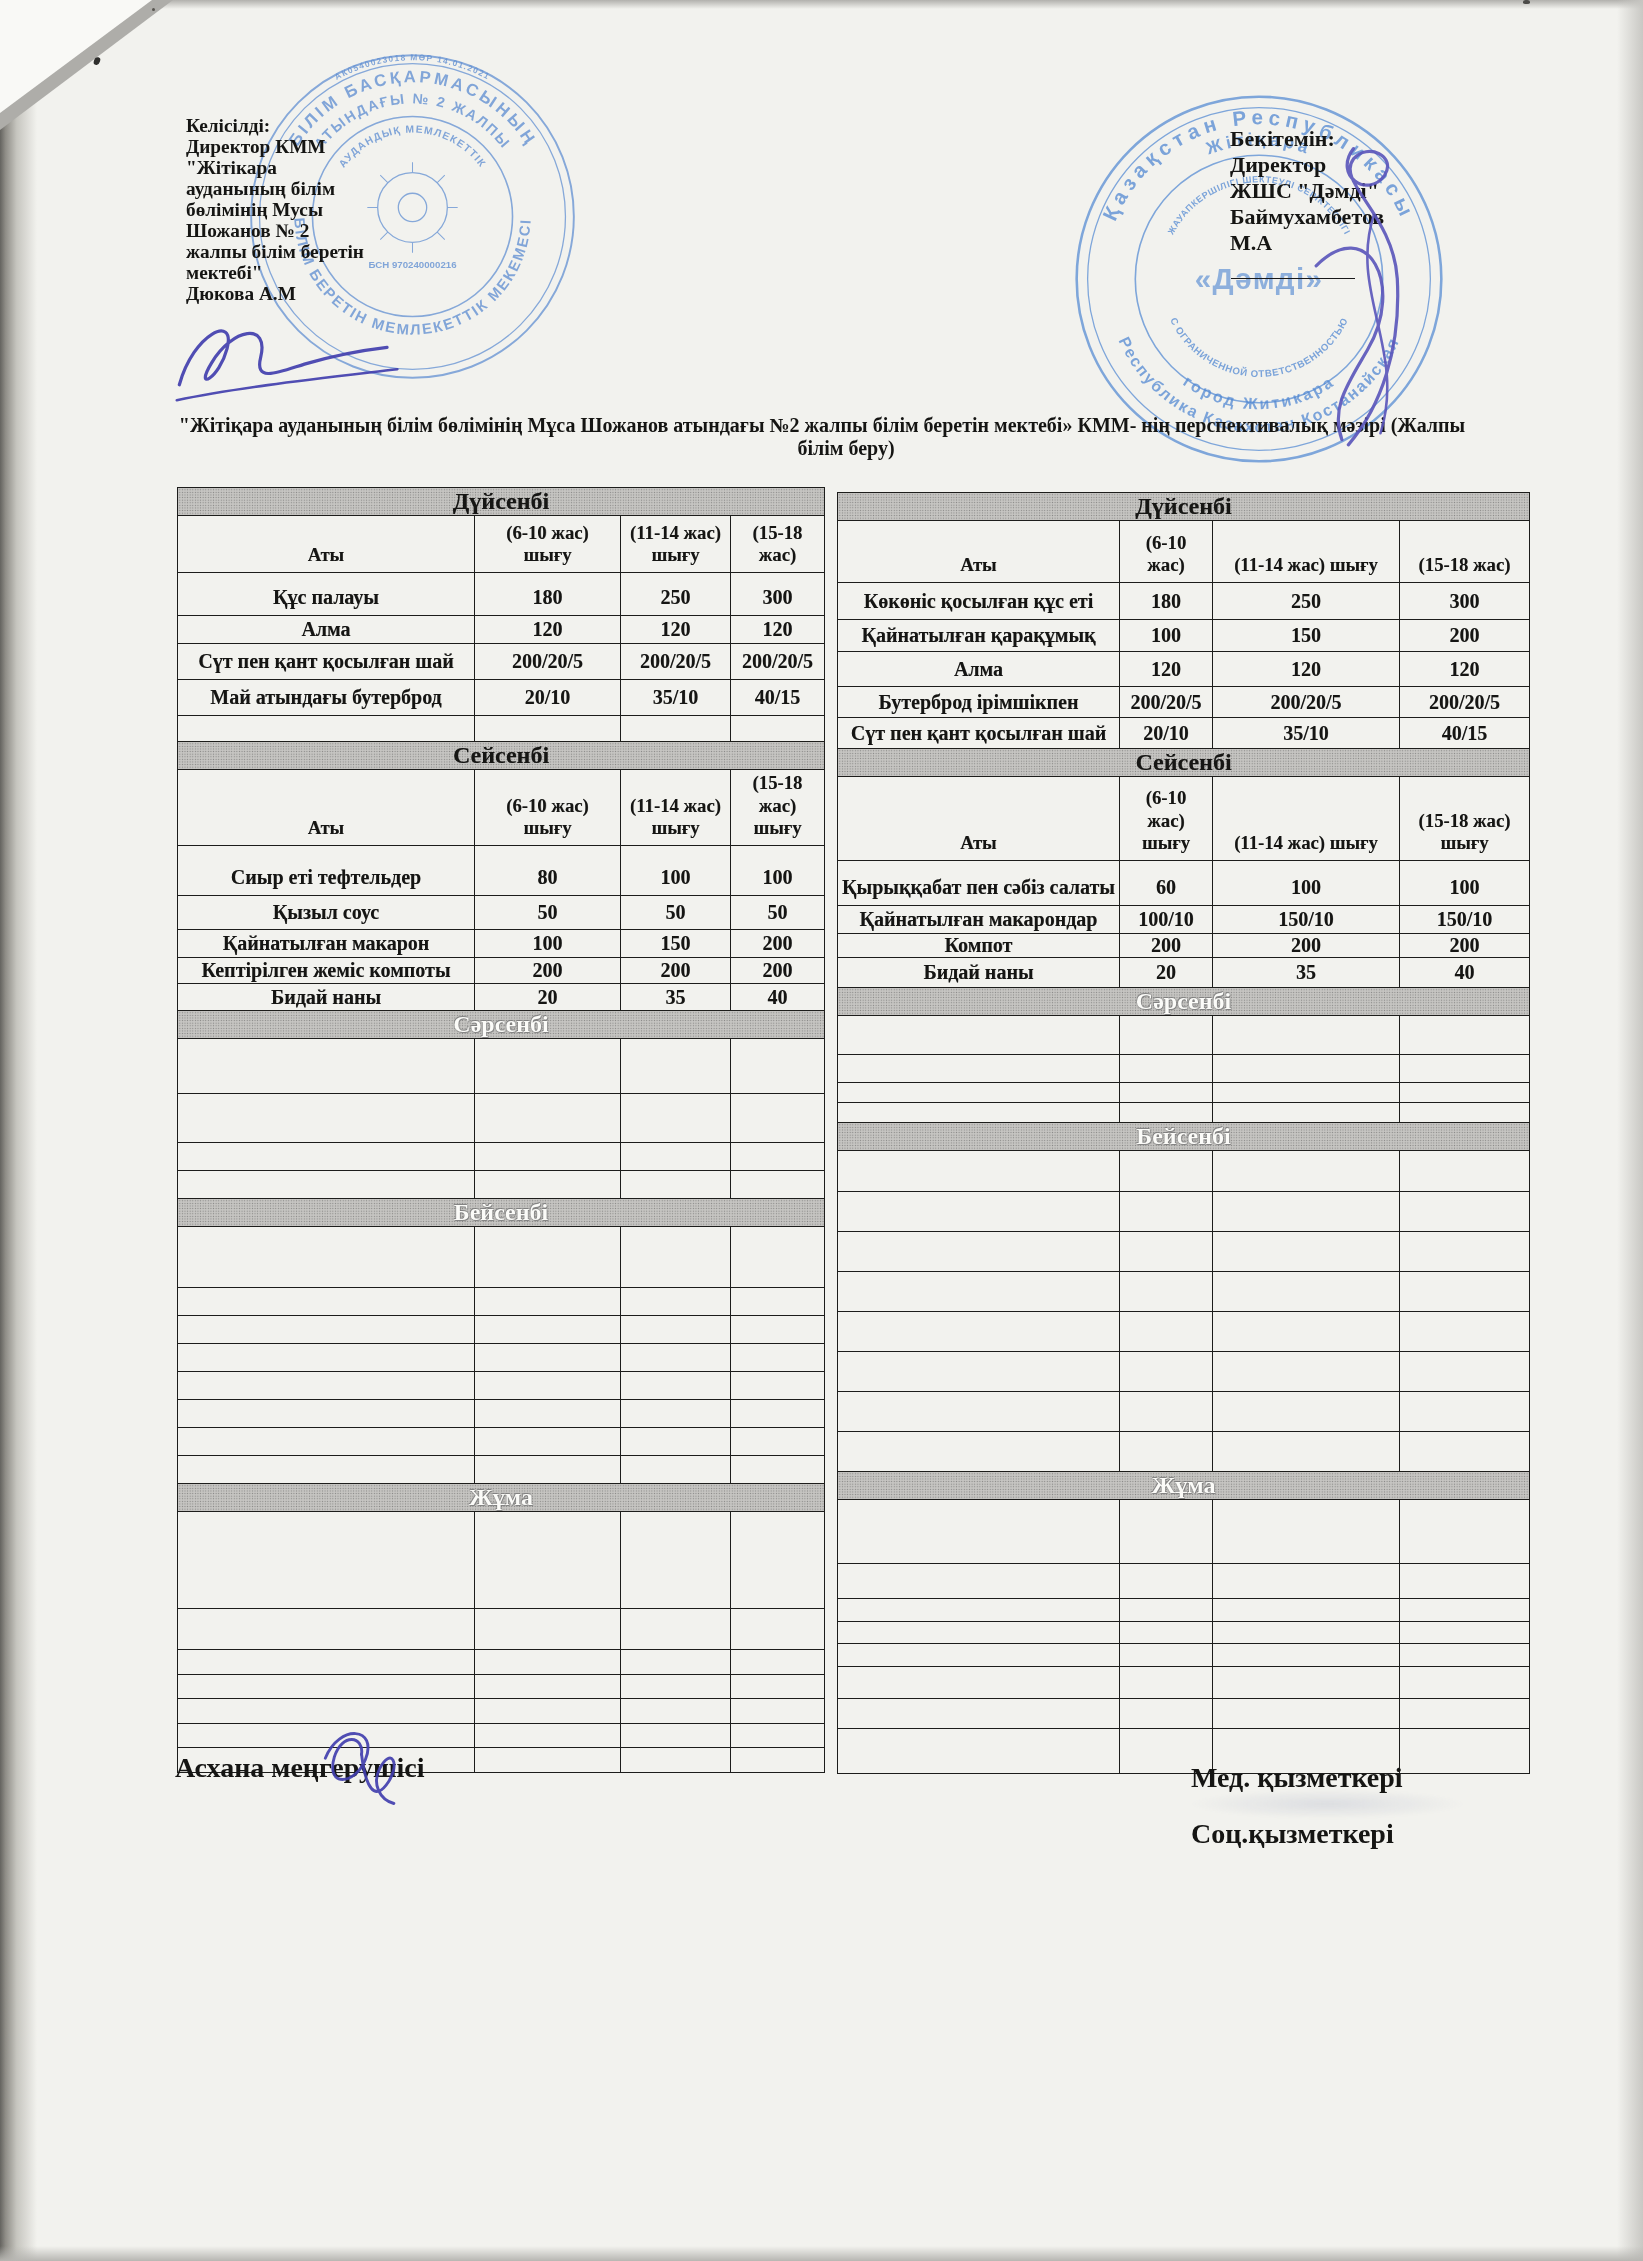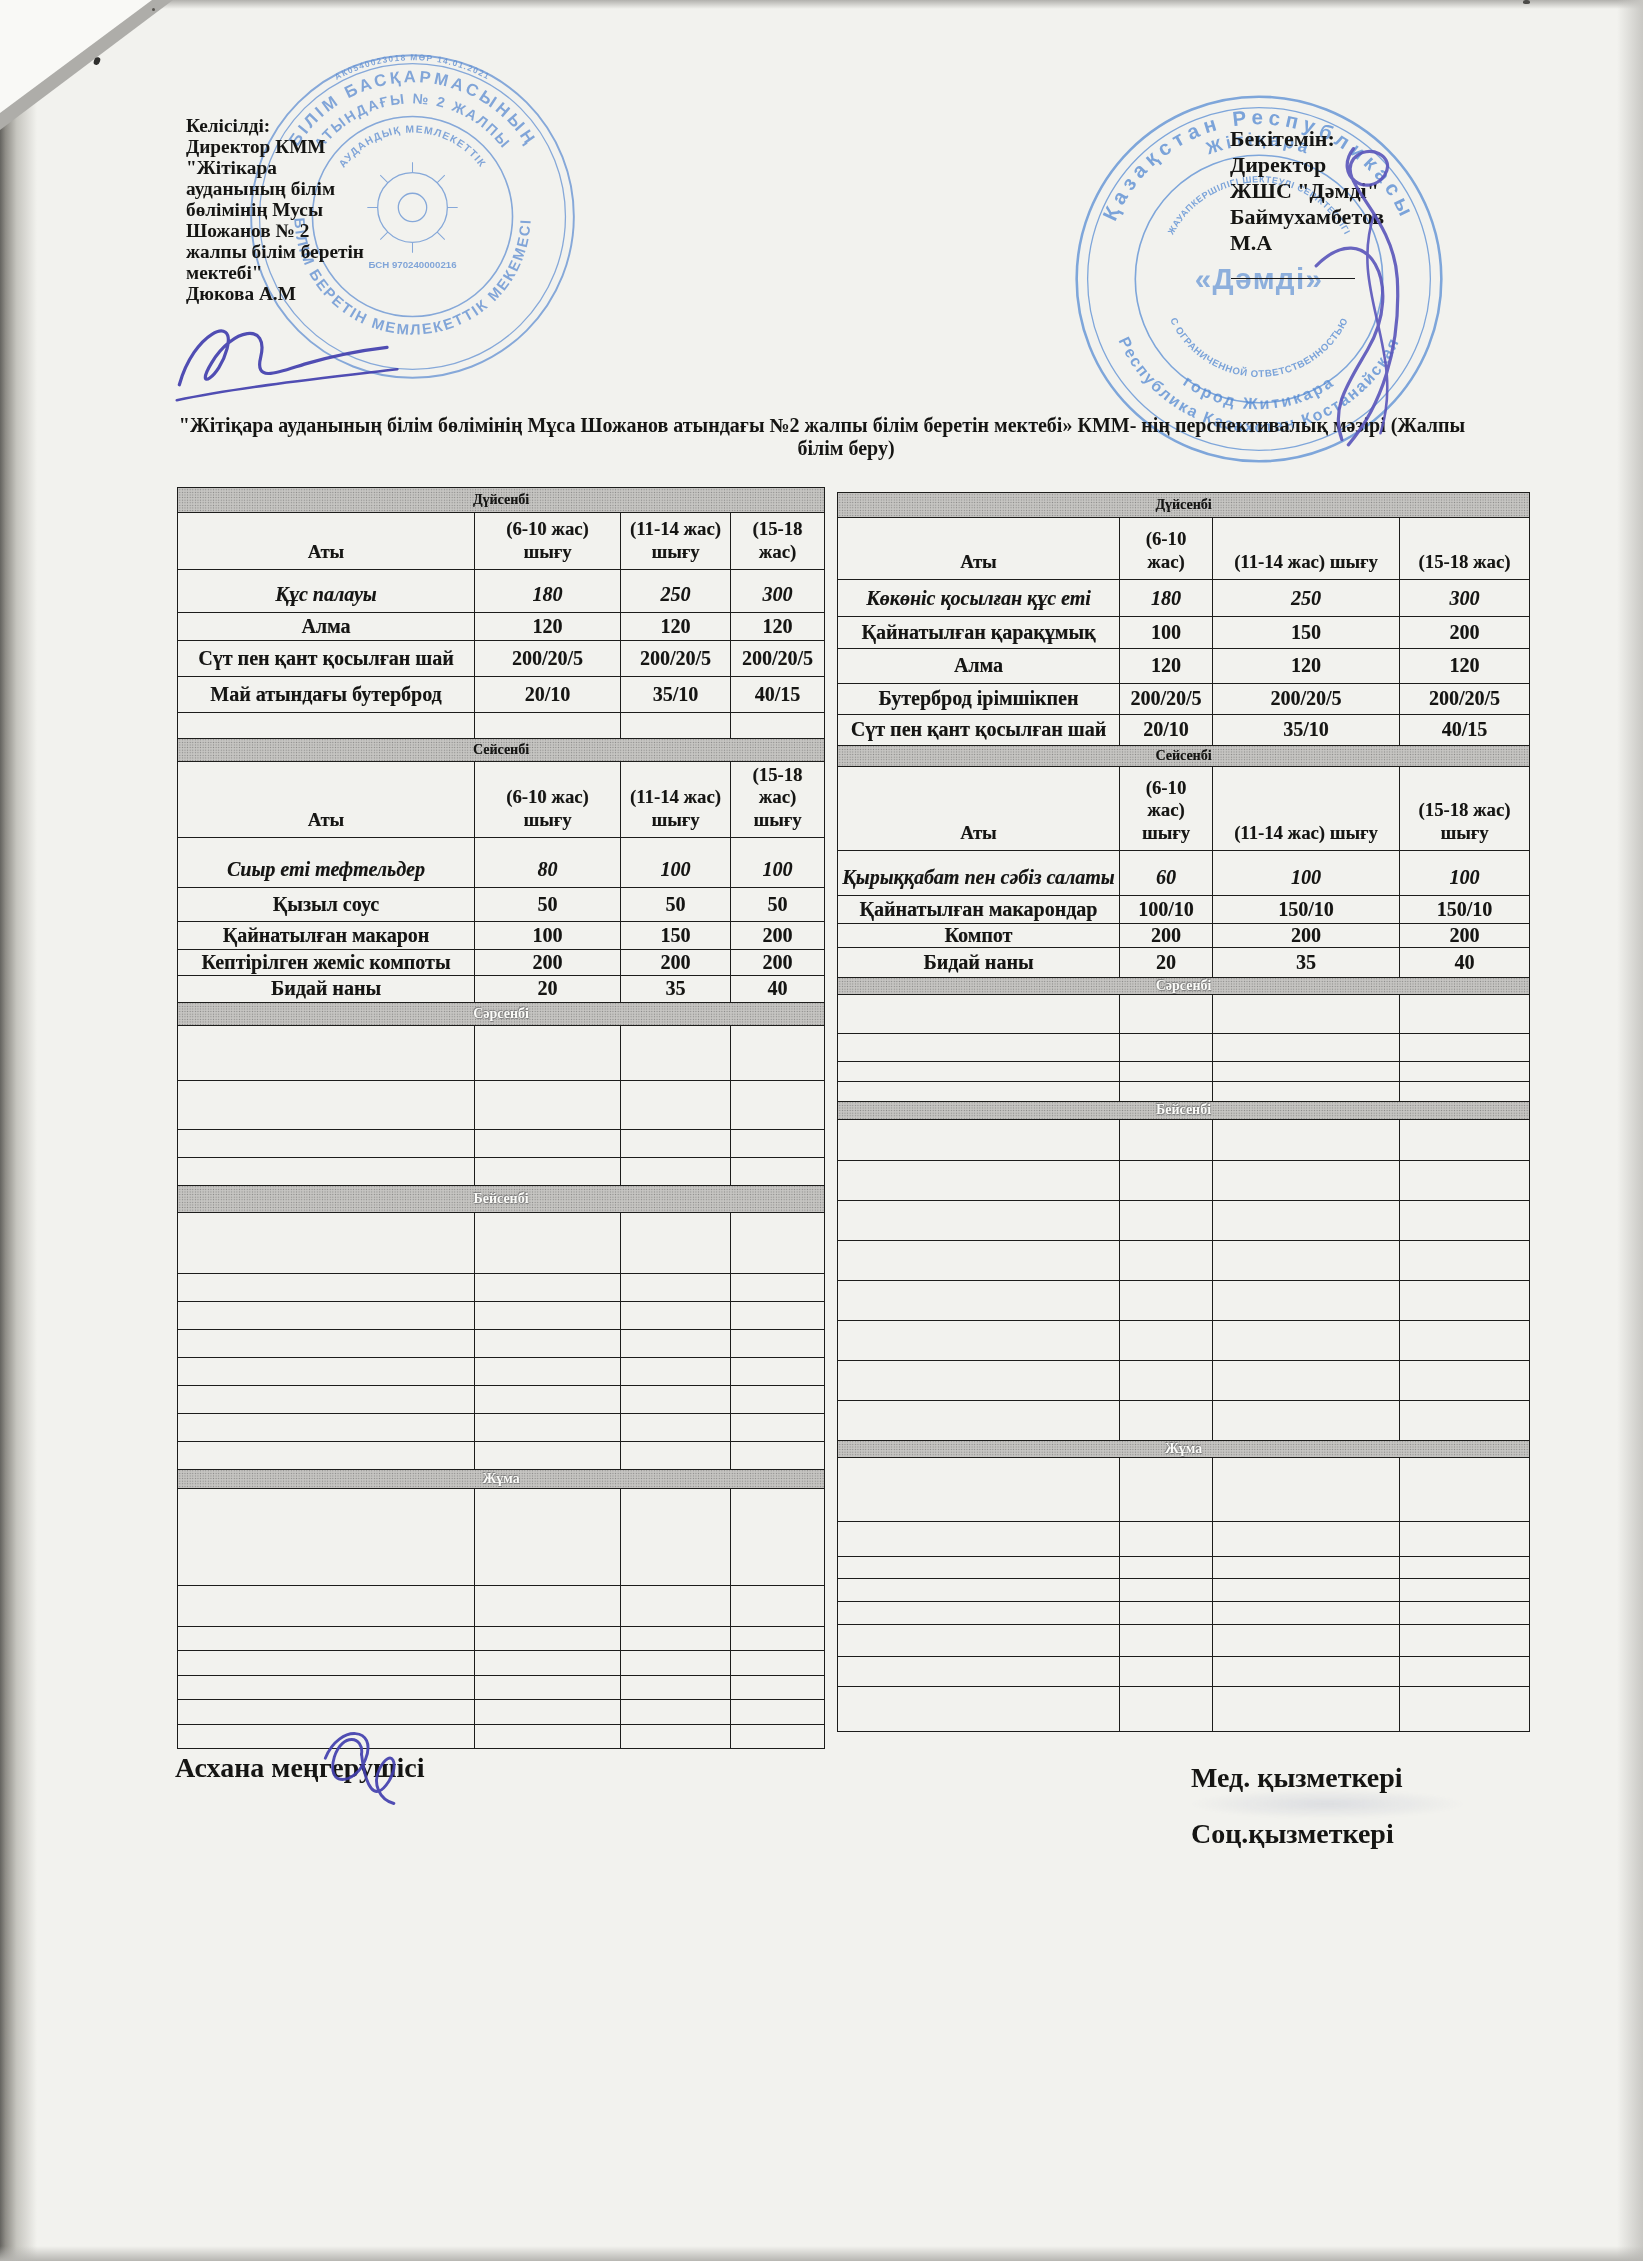--- a/index.html
+++ b/index.html
@@ -45,25 +45,25 @@
   
   table.t{position:absolute;border-collapse:collapse;table-layout:fixed;
     font-weight:bold;text-align:center;z-index:3;
     text-shadow:0.3px 0.3px 0.5px rgba(40,40,40,.45);}
   table.t td{border:1.9px solid #1d1d1b;padding:0 3.9px;vertical-align:middle;
     font-size:20px;overflow:hidden;}
   table.t tr.bar td{
     background-color:#c6c5c2;
     background-image:radial-gradient(rgba(70,70,70,.5) 0.6px,rgba(0,0,0,0) 0.9px);
     background-size:2.6px 2.6px;
-    font-size:14px;color:#161614;margin-top:24px;}
+    font-size:24px;color:#161614;margin-top:24px;}
   table.t tr.bar.light td{color:#fbfbf8;
     text-shadow:0.6px 0.6px 0 rgba(125,125,125,.85),-0.6px -0.6px 0 rgba(125,125,125,.85),0 0 1.9px rgba(100,100,100,.9);}
   table.t tr.hdr td{vertical-align:bottom;padding:0 6.4px 5.2px 6.4px;font-size:18.7px;line-height:22.6px;}
-  table.t tr.vb td{vertical-align:bottom;padding-bottom:5.8px;font-style:italic;}
+  table.t tr.vb td{vertical-align:bottom;padding-bottom:5.8px;}
   
   .sign-label{font-weight:bold;font-size:28px;z-index:4;}
   .f-canteen{left:175px;top:1752px;}
   .f-med{left:1191px;top:1762px;}
   .f-soc{left:1191px;top:1818px;}
 </style>
 </head>
 <body>
 
 <div class="abs edge-left"></div>

